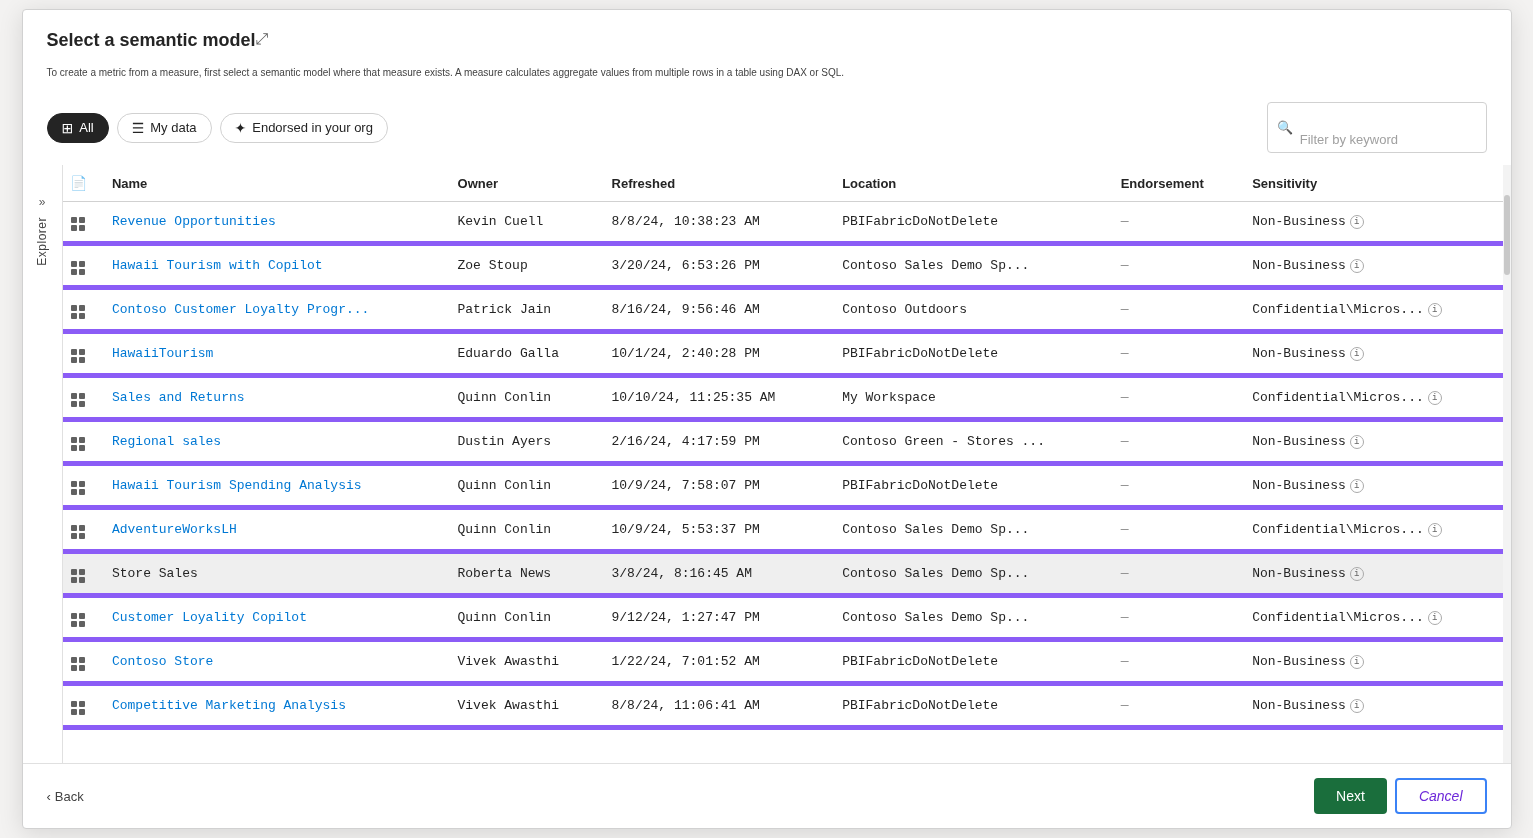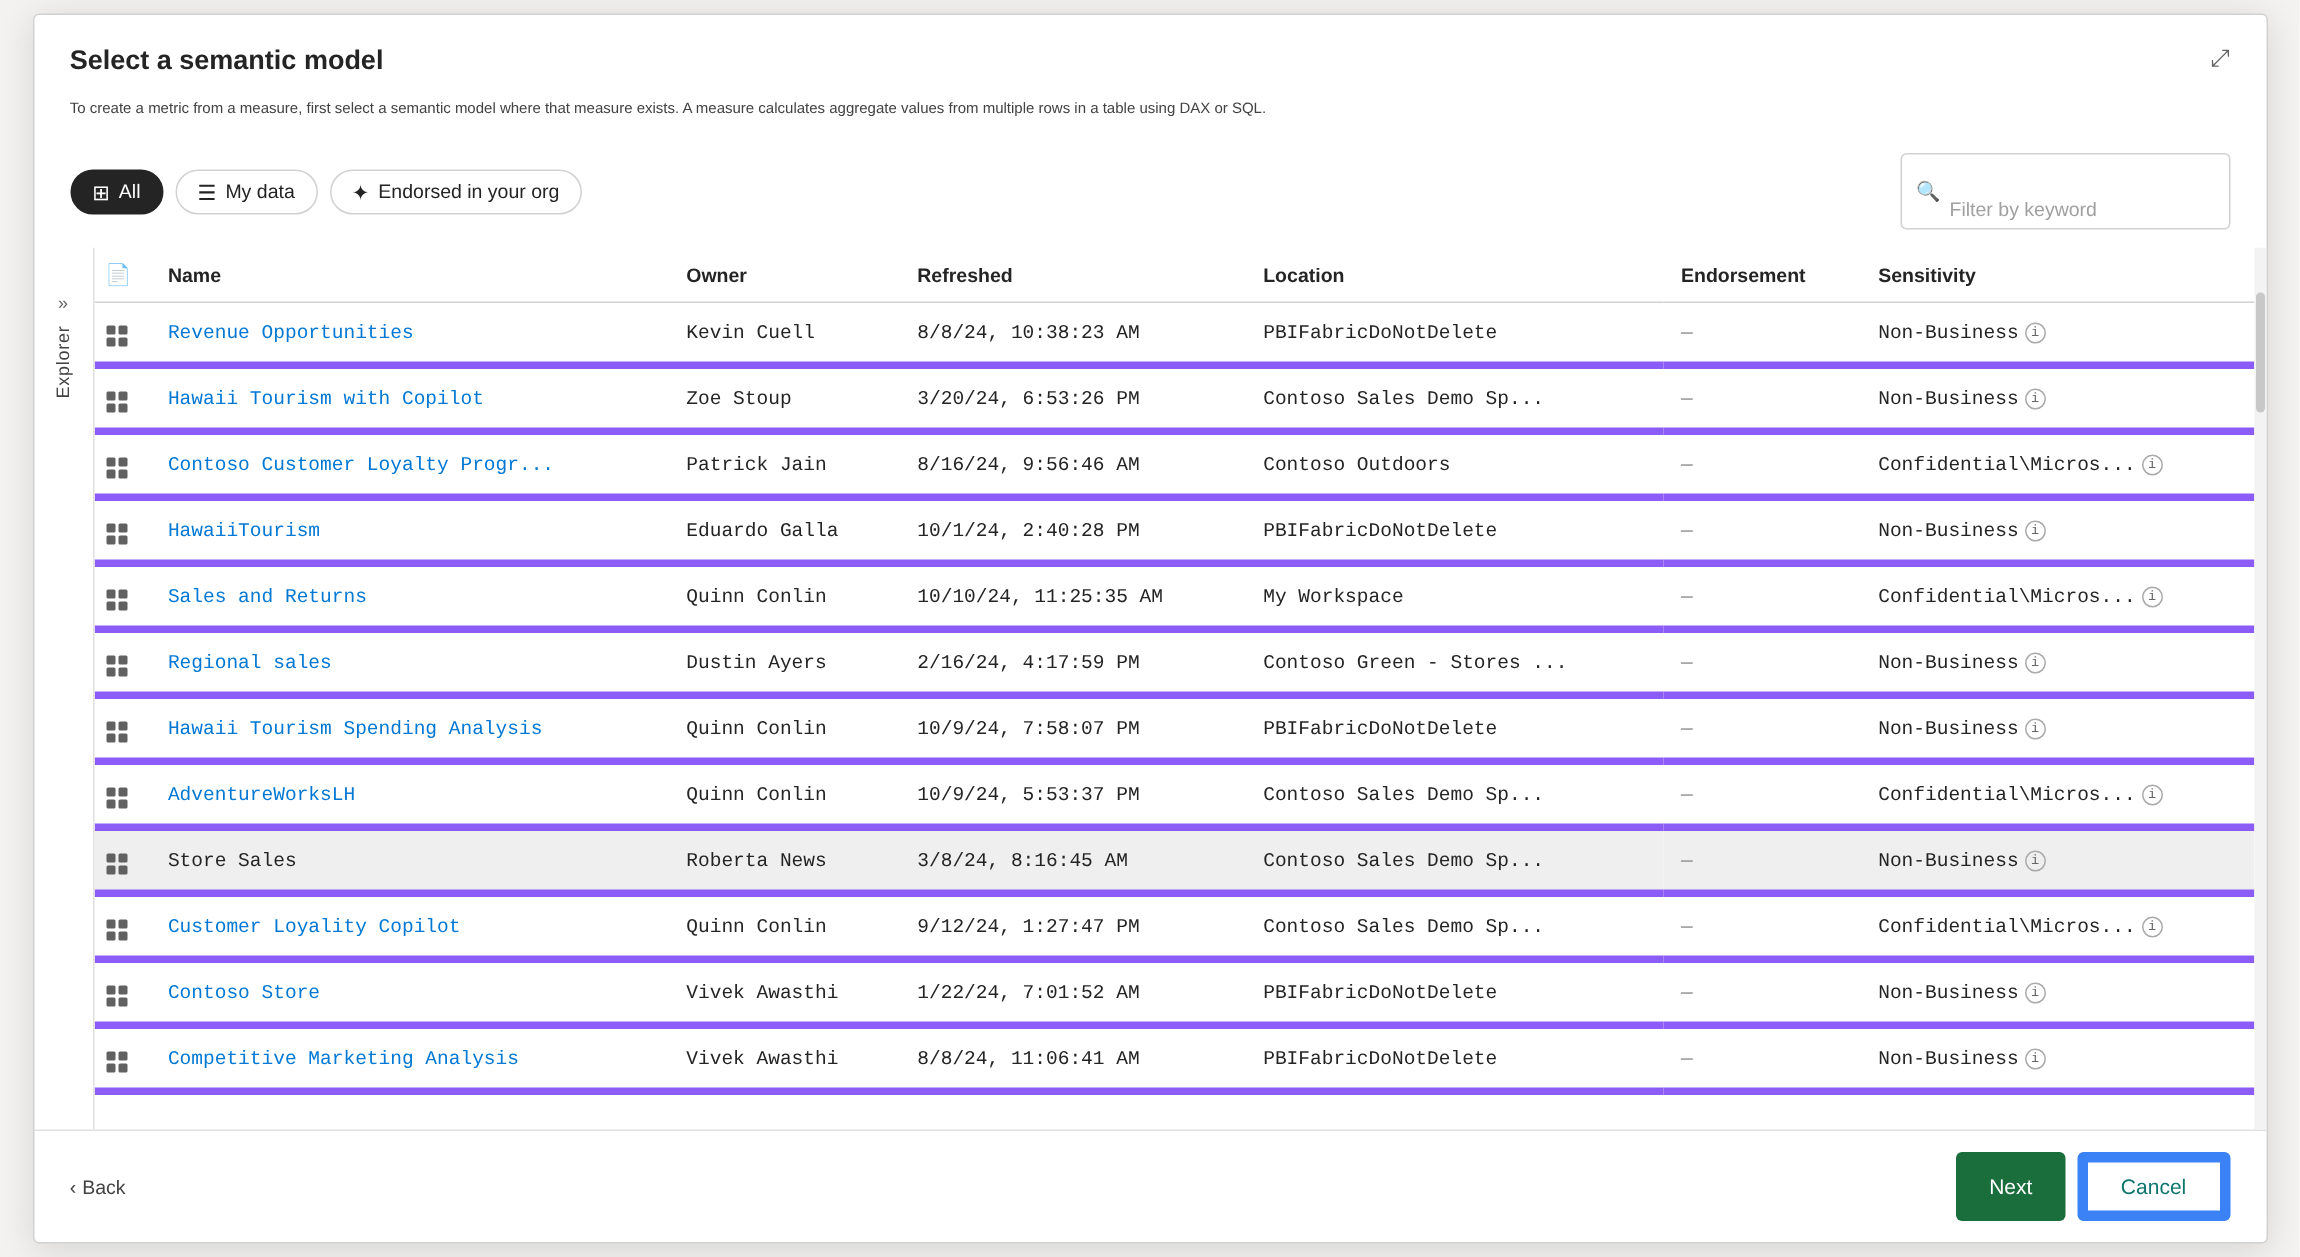--- a/index.html
+++ b/index.html
@@ -21,21 +21,20 @@
       display: flex;
       flex-direction: column;
       position: relative;
       box-shadow: 0 4px 24px rgba(0,0,0,0.12);
     }
     .dialog-header {
       padding: 20px 24px 8px 24px;
       border-bottom: none;
       display: flex;
       align-items: flex-start;
-      justify-content: space-between;
     }
     .dialog-title {
       font-size: 18px;
       font-weight: 600;
       color: #242424;
     }
     .expand-icon {
       color: #616161;
       cursor: pointer;
       font-size: 16px;
@@ -246,26 +245,27 @@
       color: #fff;
       border: none;
       border-radius: 4px;
       padding: 8px 22px;
       font-size: 14px;
       font-weight: 500;
       cursor: pointer;
     }
     .btn-cancel {
       background: #fff;
-      color: #0f766e;
-      border: 7px solid #3b82f6;
+      color: #6d28d9;
+      border: 2px solid #3b82f6;
       border-radius: 4px;
       padding: 8px 22px;
       font-size: 14px;
       cursor: pointer;
+      font-style: italic;
     }
   </style>
 </head>
 <body>
 
 <div class="dialog">
 
   <div class="dialog-header">
     <span class="dialog-title">Select a semantic model</span>
     <span class="expand-icon">⤢</span>

